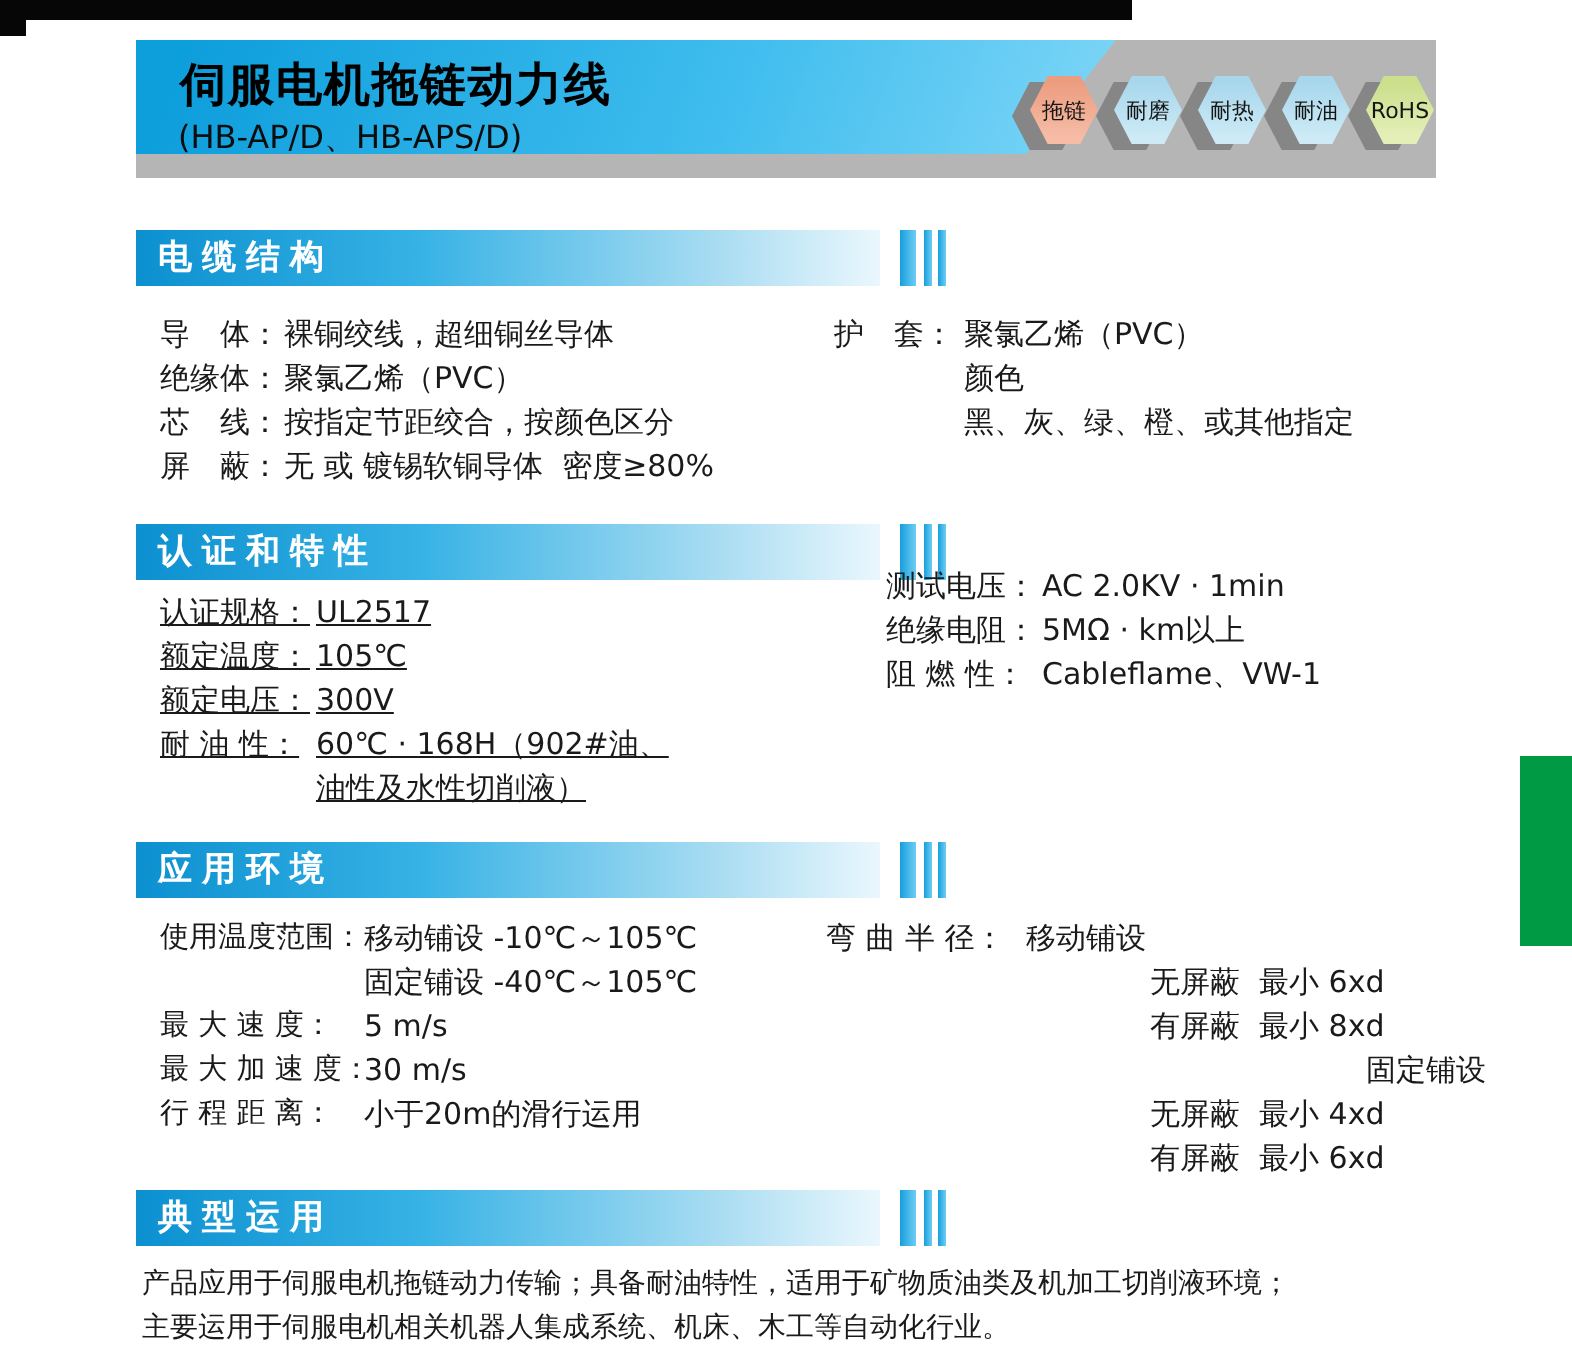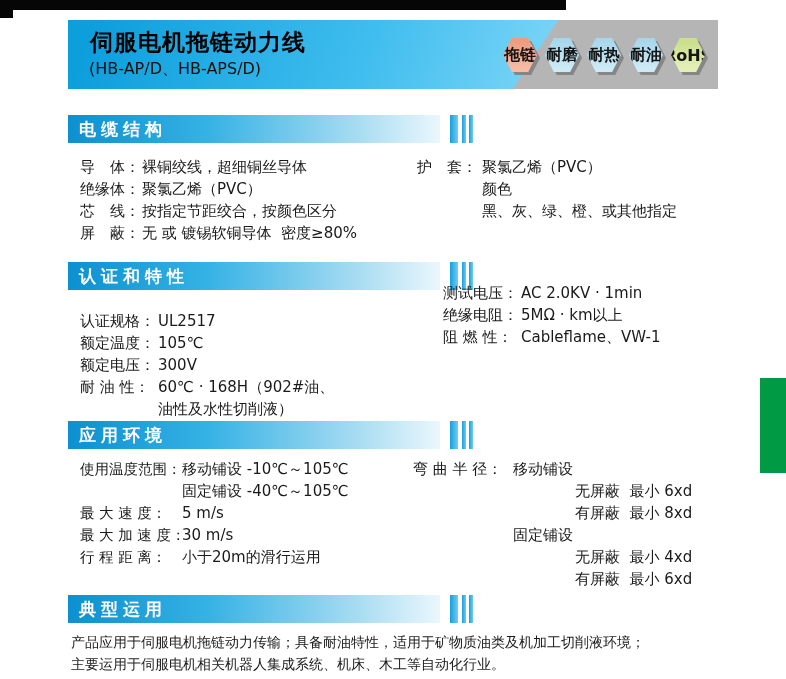--- a/index.html
+++ b/index.html
@@ -5,33 +5,33 @@
   html,body{margin:0;padding:0;background:#ffffff;}
   .page{position:relative;width:786px;height:679px;background:#ffffff;overflow:hidden;
         font-family:"DejaVu Sans","Liberation Sans",sans-serif;color:#1a1a1a;}
 
   
   .topbar{position:absolute;left:0;top:0;width:566px;height:10px;background:#060606;}
   .topnotch{position:absolute;left:0;top:10px;width:13px;height:8px;background:#060606;}
 
   
   .banner{position:absolute;left:68px;top:20px;width:650px;height:69px;background:#b5b5b5;}
-  .banner-blue{position:absolute;left:0;top:0;width:490px;height:69px;
+  .banner-blue{position:absolute;left:0;top:0;width:490px;height:57px;
         background:linear-gradient(110deg,#0d9edc 5%,#3fbdee 60%,#7fd6f7 100%);
         clip-path:polygon(0 0,100% 0,90.8% 100%,0 100%);}
   .title{position:absolute;left:22px;top:7px;font-size:23px;font-weight:bold;color:#000;letter-spacing:1px;white-space:nowrap;}
   .subtitle{position:absolute;left:21px;top:39px;font-size:16px;color:#0d0d0d;white-space:nowrap;}
 
   
   .badges{position:absolute;right:13px;top:18px;display:flex;gap:8px;}
   .badge{position:relative;width:34px;height:34px;}
   .hex,.hex-shadow{position:absolute;left:0;top:0;width:34px;height:34px;
         clip-path:polygon(26% 0,74% 0,100% 50%,74% 100%,26% 100%,0 50%);}
   .hex-shadow{transform:translate(3px,3px);background:#868686;}
-  .hex{display:flex;align-items:center;justify-content:center;font-size:16px;font-weight:bold;color:#151515;letter-spacing:0;}
+  .hex{display:flex;align-items:center;justify-content:center;font-size:11px;font-weight:normal;color:#151515;letter-spacing:0;margin-left:12px;}
   .hex.salmon{background:linear-gradient(180deg,#ec9d80 10%,#f6bca6 90%);}
   .hex.blue{background:linear-gradient(180deg,#a8d7ec 10%,#cdeaf6 90%);}
   .hex.green{background:linear-gradient(180deg,#cbdf8d 10%,#e4efb8 90%);}
 
   
   .secbar{position:absolute;left:68px;width:372px;height:28px;box-sizing:border-box;
         background:linear-gradient(90deg,#0c90d0 0%,#36b2e5 38%,#a8dcf2 78%,#eaf7fd 100%);
         color:#ffffff;font-size:17px;font-weight:bold;letter-spacing:5px;line-height:28px;padding-left:11px;white-space:nowrap;}
   .tribars{position:absolute;left:450px;height:28px;display:flex;}
   .tribars i{display:block;height:28px;background:linear-gradient(90deg,#169fdd,#6fcdf2);}
@@ -42,21 +42,21 @@
   
   .col{position:absolute;font-size:15px;}
   .row{display:flex;line-height:22px;white-space:nowrap;}
   .lbl{flex:0 0 auto;white-space:pre;}
   .val{white-space:pre;}
   .w62{width:62px;}
   .w65{width:65px;}
   .w78{width:78px;}
   .w102{width:102px;font-size:14.5px;}
   .w100{width:100px;}
-  .ind1{padding-left:100px;}
+  .ind1{padding-left:100px;justify-content:flex-end;}
   .ind2{padding-left:162px;}
 
   .para{position:absolute;left:71px;top:631px;width:706px;font-size:14px;line-height:22px;}
   .para div{white-space:nowrap;}
 
   .green-rect{position:absolute;left:760px;top:378px;width:26px;height:95px;background:#009944;}
 </style>
 </head>
 <body>
 
@@ -149,21 +149,21 @@
 
   <div class="secbar" style="top:262px;">
     <span>认证和特性</span>
   </div>
   <div class="tribars" style="top:262px;">
       <i></i>
       <i></i>
       <i></i>
     </div>
 
-  <div class="col" style="left:80px;top:310px;width:330px;">
+  <div class="col" style="left:80px;top:295px;width:330px;text-decoration:underline;">
     <div class="row">
       <span class="lbl w78">认证规格：</span>
       <span class="val">UL2517</span>
     </div>
     <div class="row">
       <span class="lbl w78">额定温度：</span>
       <span class="val">105℃</span>
     </div>
     <div class="row">
       <span class="lbl w78">额定电压：</span>

